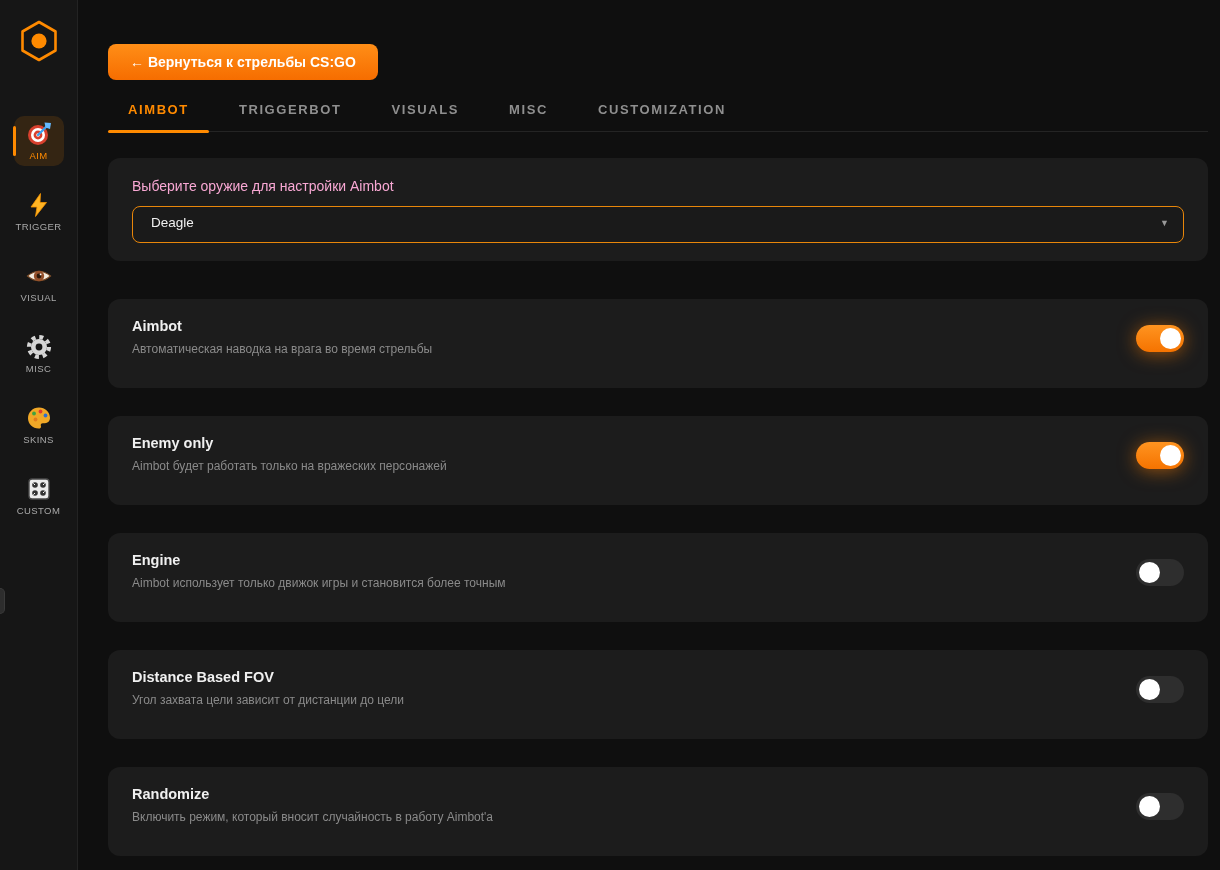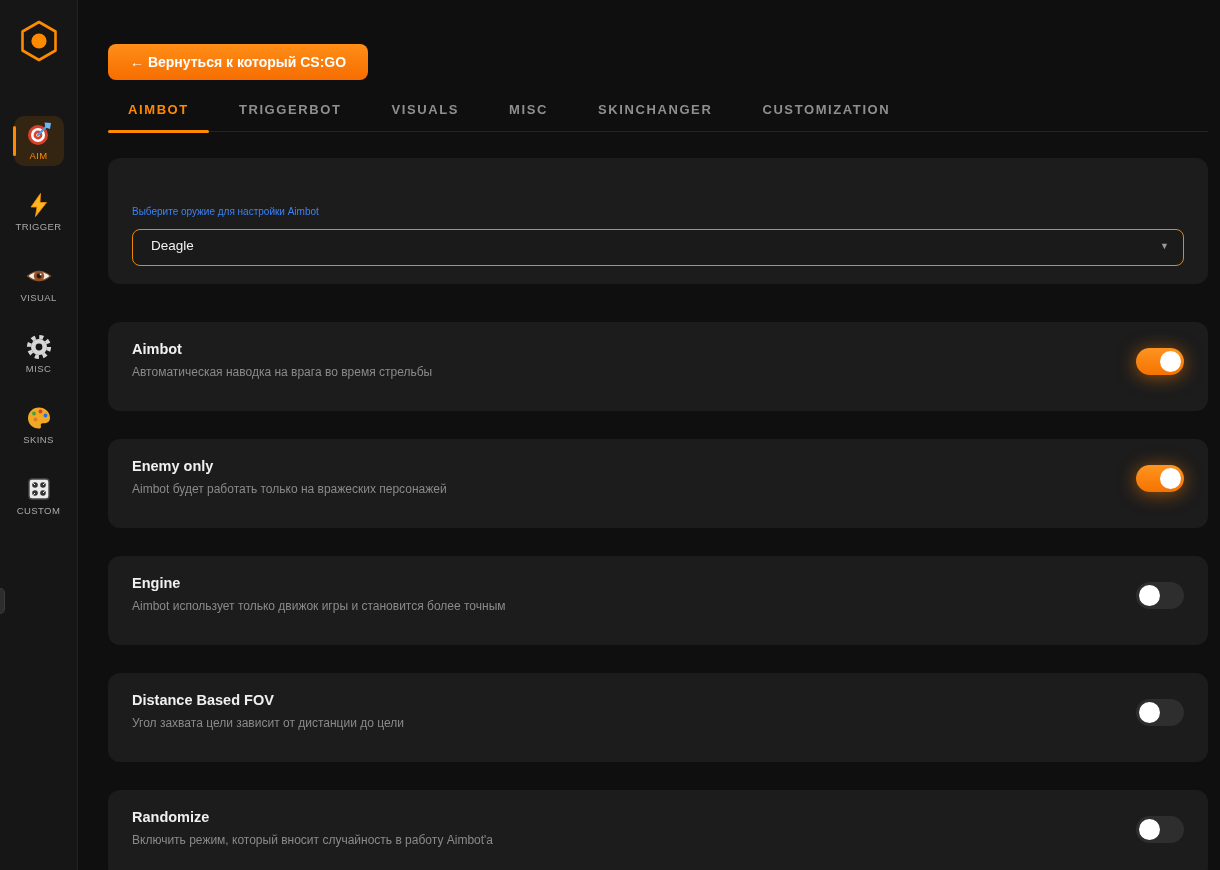--- a/index.html
+++ b/index.html
@@ -57,21 +57,21 @@
   }
   .tab.active { color:#ff8a00; }
   .tab.active::after {
     content:""; position:absolute; left:0; right:0; bottom:-2px; height:3px;
     background:#ff8a00; border-radius:2px;
   }
   .card {
     background:#1c1c1c; border-radius:12px; width:1100px;
   }
   .weapon-card { margin-top:26px; padding:20px 24px 18px 24px; }
-  .weapon-label { font-size:10px; color:#3b82f6; font-weight:400;margin-top:28px; }
+  .weapon-label { font-size:14px; color:#f9a8d4; font-weight:400; }
   .weapon-select {
     margin-top:12px; height:37px; width:100%;
     background:#1a1a1a; border:1.5px solid #e8860a; border-radius:8px;
     display:flex; align-items:center; justify-content:space-between;
     padding:0 14px 4px 18px; cursor:pointer;
   }
   .weapon-select .value { font-size:13.5px; color:#f1f1f1; }
   .weapon-select .arrow { font-size:9px; color:#9a9a9a; }
   .settings { margin-top:38px; }
   .setting-card {
@@ -168,32 +168,31 @@
             <line x1="9" y1="17" x2="7.4" y2="18.6" stroke="#fff" stroke-width="1"></line>
             <line x1="17" y1="17" x2="18.6" y2="15.4" stroke="#fff" stroke-width="1"></line>
           </svg></span>
     <span class="nlabel">CUSTOM</span>
   </div>
 </nav>
 </aside>
 <div class="scroll-nub"></div>
 
 <main class="main">
-  <button class="back-btn">← Вернуться к который CS:GO</button>
+  <button class="back-btn">← Вернуться к стрельбы CS:GO</button>
 
   <div class="tabs">
   <div class="tab active">AIMBOT</div>
 
   <div class="tab">TRIGGERBOT</div>
 
   <div class="tab">VISUALS</div>
 
   <div class="tab">MISC</div>
 
-  <div class="tab">SKINCHANGER</div>
 
   <div class="tab">CUSTOMIZATION</div>
 </div>
 
   <section class="card weapon-card">
     <div class="weapon-label">Выберите оружие для настройки Aimbot</div>
     <div class="weapon-select">
       <span class="value">Deagle</span>
       <span class="arrow">▼</span>
     </div>

